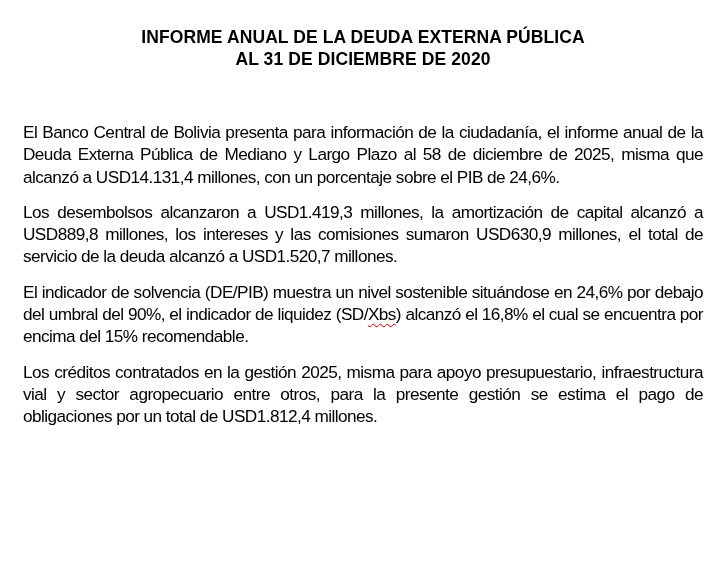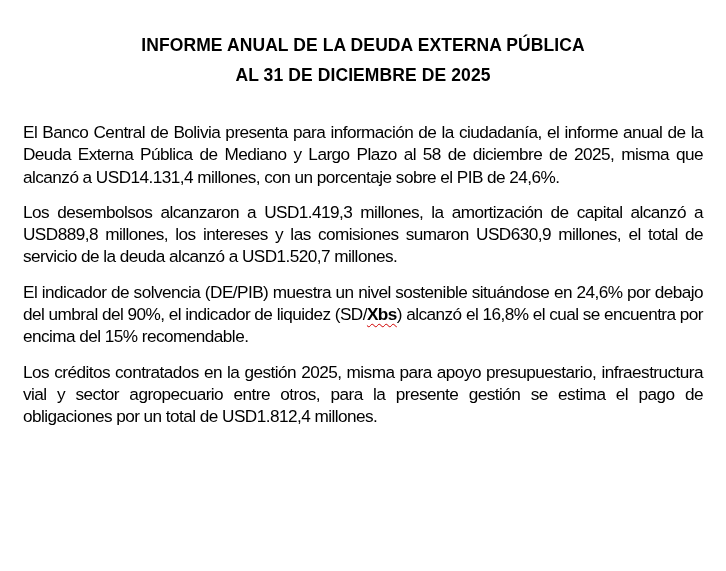--- a/index.html
+++ b/index.html
@@ -19,49 +19,48 @@
       position: absolute;
       left: 0;
       top: 26px;
       width: 726px;
       text-align: center;
       font-weight: bold;
       font-size: 17.5px;
       line-height: 22px;
       letter-spacing: 0.1px;
     }
-    .title div { margin: 8px; }
+    .title div { margin: 0; }
     .body-wrap {
       position: absolute;
       left: 23px;
       top: 121px;
       width: 680px;
     }
     .para {
       font-size: 17.2px;
       line-height: 22.3px;
       text-align: justify;
       margin: 0 0 13px 0;
       transform-origin: 0 0;
       letter-spacing: -0.55px;
       word-spacing: 0px;
     }
     .spell {
       text-decoration: underline wavy #d00000;
       text-decoration-thickness: 1px;
       text-underline-offset: 3px;
-      font-weight: bold;
     }
   </style>
 </head>
 <body>
 
 <div class="title">
   <div>INFORME ANUAL DE LA DEUDA EXTERNA PÚBLICA</div>
-  <div>AL 31 DE DICIEMBRE DE 2025</div>
+  <div>AL 31 DE DICIEMBRE DE 2020</div>
 </div>
 
 <div class="body-wrap">
   <p class="para">El Banco Central de Bolivia presenta para información de la ciudadanía, el informe anual de la Deuda Externa Pública de Mediano y Largo Plazo al 58 de diciembre de 2025, misma que alcanzó a USD14.131,4 millones, con un porcentaje sobre el PIB de 24,6%.</p>
   <p class="para">Los desembolsos alcanzaron a USD1.419,3 millones, la amortización de capital alcanzó a USD889,8 millones, los intereses y las comisiones sumaron USD630,9 millones, el total de servicio de la deuda alcanzó a USD1.520,7 millones.</p>
   <p class="para"><span>El indicador de solvencia (DE/PIB) muestra un nivel sostenible situándose en 24,6% por debajo del umbral del 90%, el indicador de liquidez (SD/</span><span class="spell">Xbs</span><span>) alcanzó el 16,8% el cual se encuentra por encima del 15% recomendable.</span></p>
   <p class="para">Los créditos contratados en la gestión 2025, misma para apoyo presupuestario, infraestructura vial y sector agropecuario entre otros, para la presente gestión se estima el pago de obligaciones por un total de USD1.812,4 millones.</p>
 </div>
 
 </body></html>

